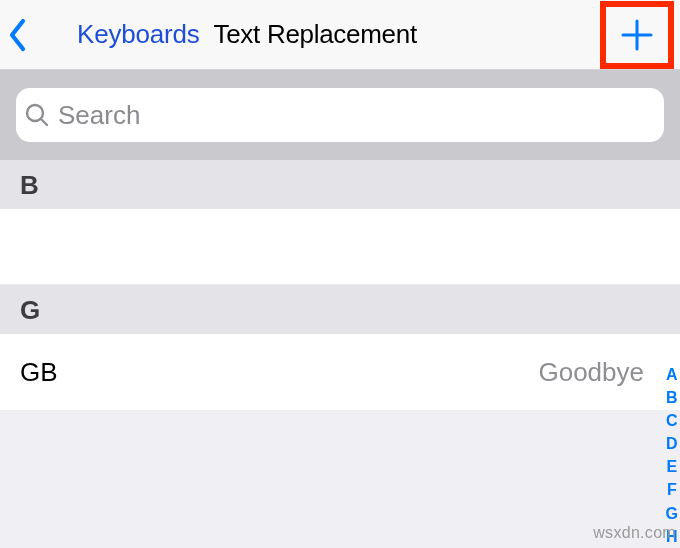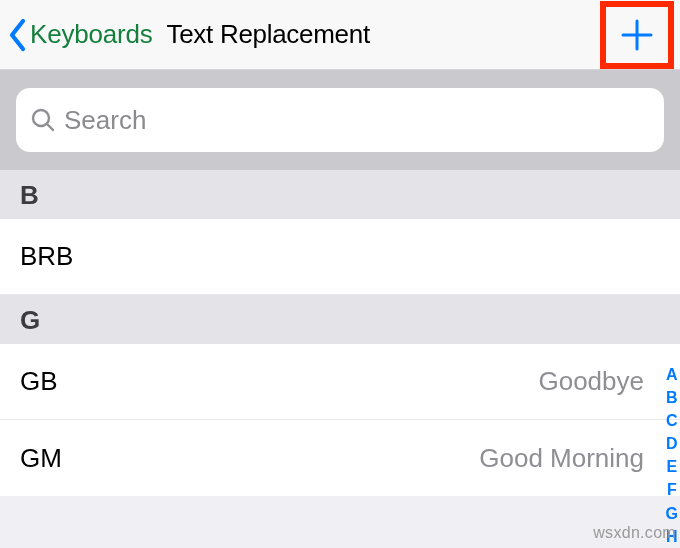--- a/index.html
+++ b/index.html
@@ -10,23 +10,24 @@
       background: #f8f8f8;
       display: flex;
       align-items: center;
       padding: 0 8px;
       border-bottom: 1px solid #d6d6d8;
       position: relative;
     }
     .back-btn {
       display: flex;
       align-items: center;
-      color: #15803d;
+      color: #1d4ed8;
       font-size: 26px;
       cursor: pointer;
+      gap: 47px;
     }
     .back-chevron { display: inline-flex; }
     .back-label { margin-left: 2px; letter-spacing: -0.2px; }
     .title {
       font-size: 26px;
       font-weight: 400;
       color: #000;
       margin-left: 14px;
       letter-spacing: -0.3px;
     }
@@ -43,24 +44,24 @@
     }
     .add-btn { display: inline-flex; cursor: pointer; }
 
     .search-section {
       background: #c9c9ce;
       padding: 18px 16px;
     }
     .search-box {
       background: #fff;
       border-radius: 14px;
-      height: 64px;
+      height: 54px;
       display: flex;
       align-items: center;
-      padding: 0 14px;
+      padding: 0 8px;
     }
     .search-icon { display: inline-flex; margin-right: 8px; }
     .search-input {
       border: none;
       outline: none;
       font-size: 26px;
       color: #8e8e93;
       background: transparent;
       flex: 1;
     }
@@ -147,31 +148,26 @@
       </svg>
     </span>
     <input class="search-input" type="text" placeholder="Search" style="">
   </div>
 </div>
 
 <div class="list">
 
   <div class="section-header">B</div>
   <div class="row">
-    <span class="shortcut">BRB</span>
   </div>
 
   <div class="section-header">G</div>
   <div class="row">
     <span class="shortcut">GB</span>
     <span class="phrase">Goodbye</span>
-  </div>
-  <div class="row">
-    <span class="shortcut">GM</span>
-    <span class="phrase">Good Morning</span>
   </div>
 
 </div>
 
 <div class="index-bar">
   <span>A</span>
   <span>B</span>
   <span>C</span>
   <span>D</span>
   <span>E</span>

